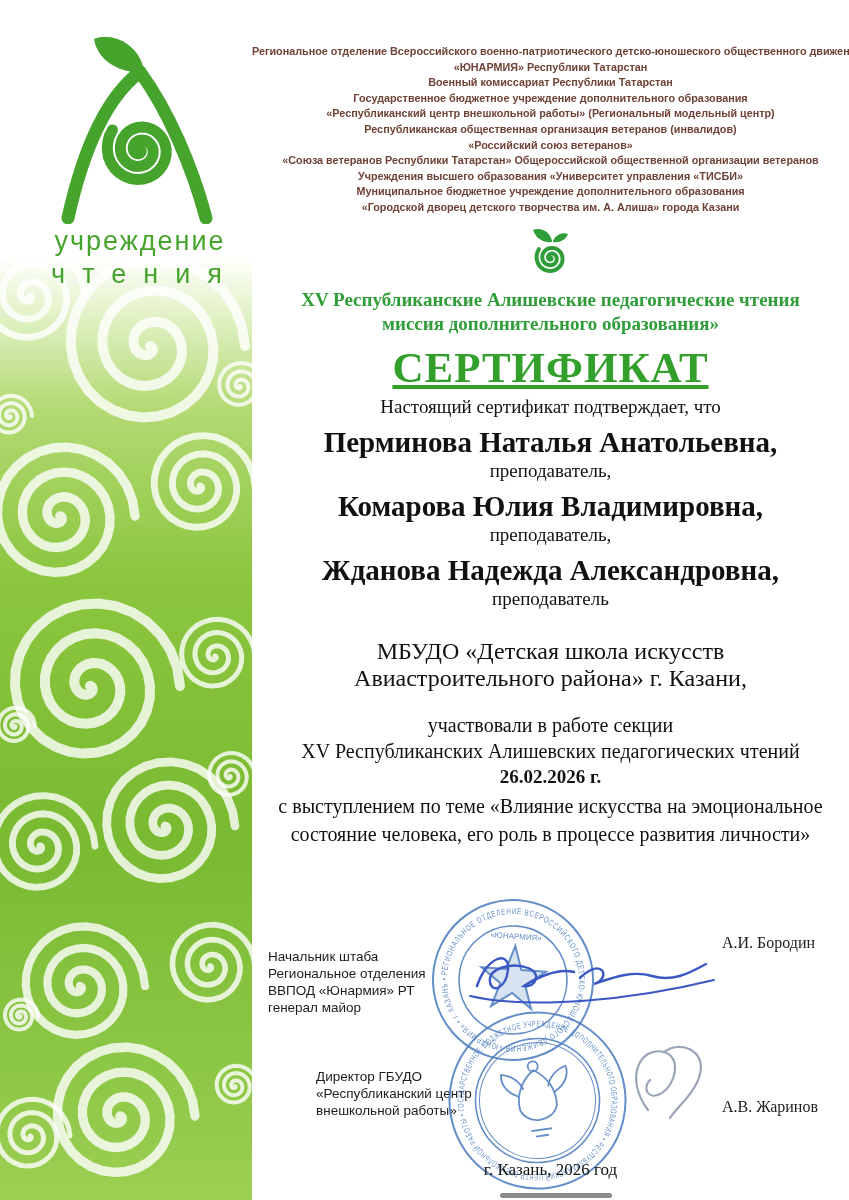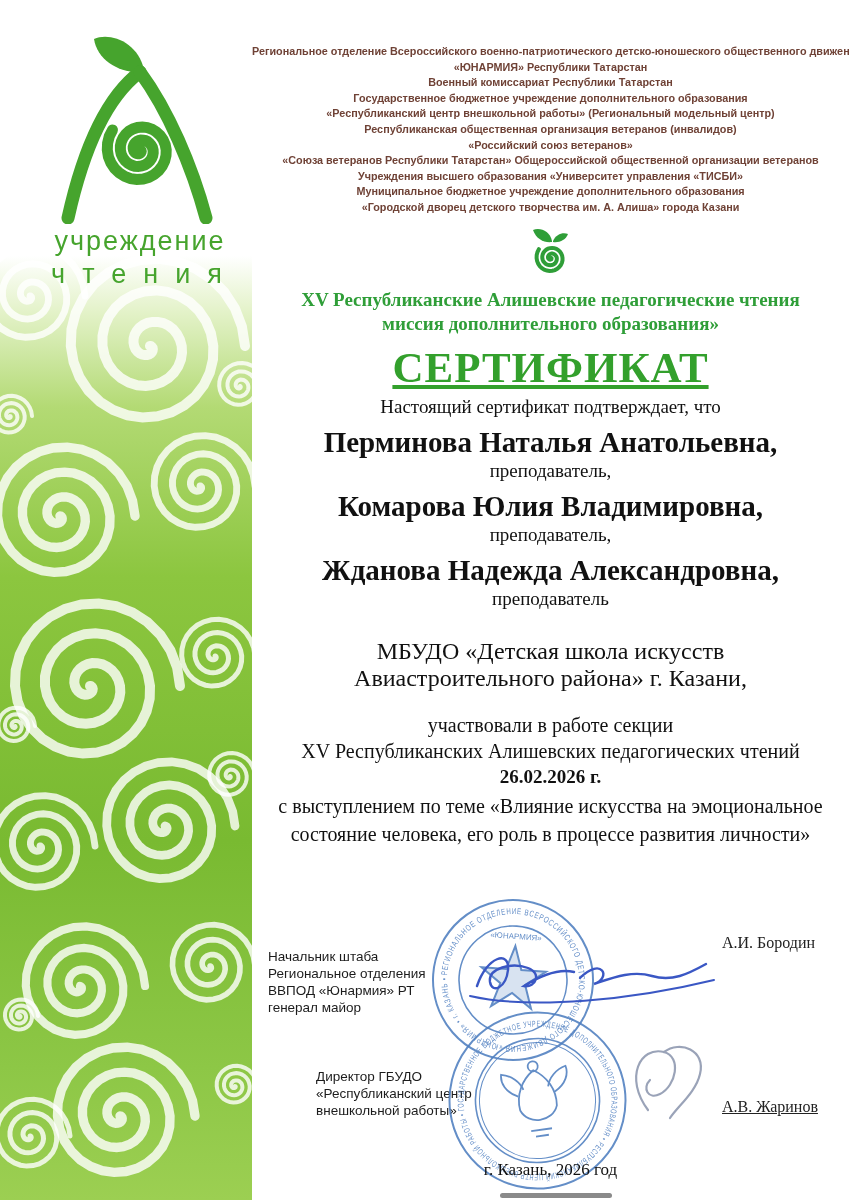--- a/index.html
+++ b/index.html
@@ -32,21 +32,21 @@
   .part-block{margin-top:20px;font-size:20px;line-height:26px;}
   .date{font-weight:700;font-size:19px;line-height:26px;}
   .topic-block{margin-top:2px;font-size:20px;line-height:28px;}
 
   
   .sig-pos{position:absolute;font:400 13.5px/17px "Liberation Sans",sans-serif;color:#1c1c1c;text-align:left;width:180px;}
   .sig-pos-1{left:268px;top:948px;}
   .sig-pos-2{left:268px;top:1068px;margin-left:48px;}
   .sig-name{position:absolute;font-size:16px;color:#222;}
   .sig-name-1{left:722px;top:934px;}
-  .sig-name-2{left:722px;top:1098px;text-decoration:underline;}
+  .sig-name-2{left:722px;top:1098px;}
   .stamp{position:absolute;opacity:.88;}
   .stamp-1{left:428px;top:895px;transform:rotate(4deg);}
   .stamp-2{left:445px;top:1008px;transform:rotate(-8deg);}
   .signature{position:absolute;}
   .signature-1{left:462px;top:938px;}
   .signature-2{left:612px;top:1038px;}
   .footer{position:absolute;left:252px;right:0;top:1160px;text-align:center;font-size:17px;}
   .bottom-bar{position:absolute;left:500px;top:1193px;width:112px;height:5px;background:#8a8a8a;border-radius:3px;}
 </style>
 </head>

